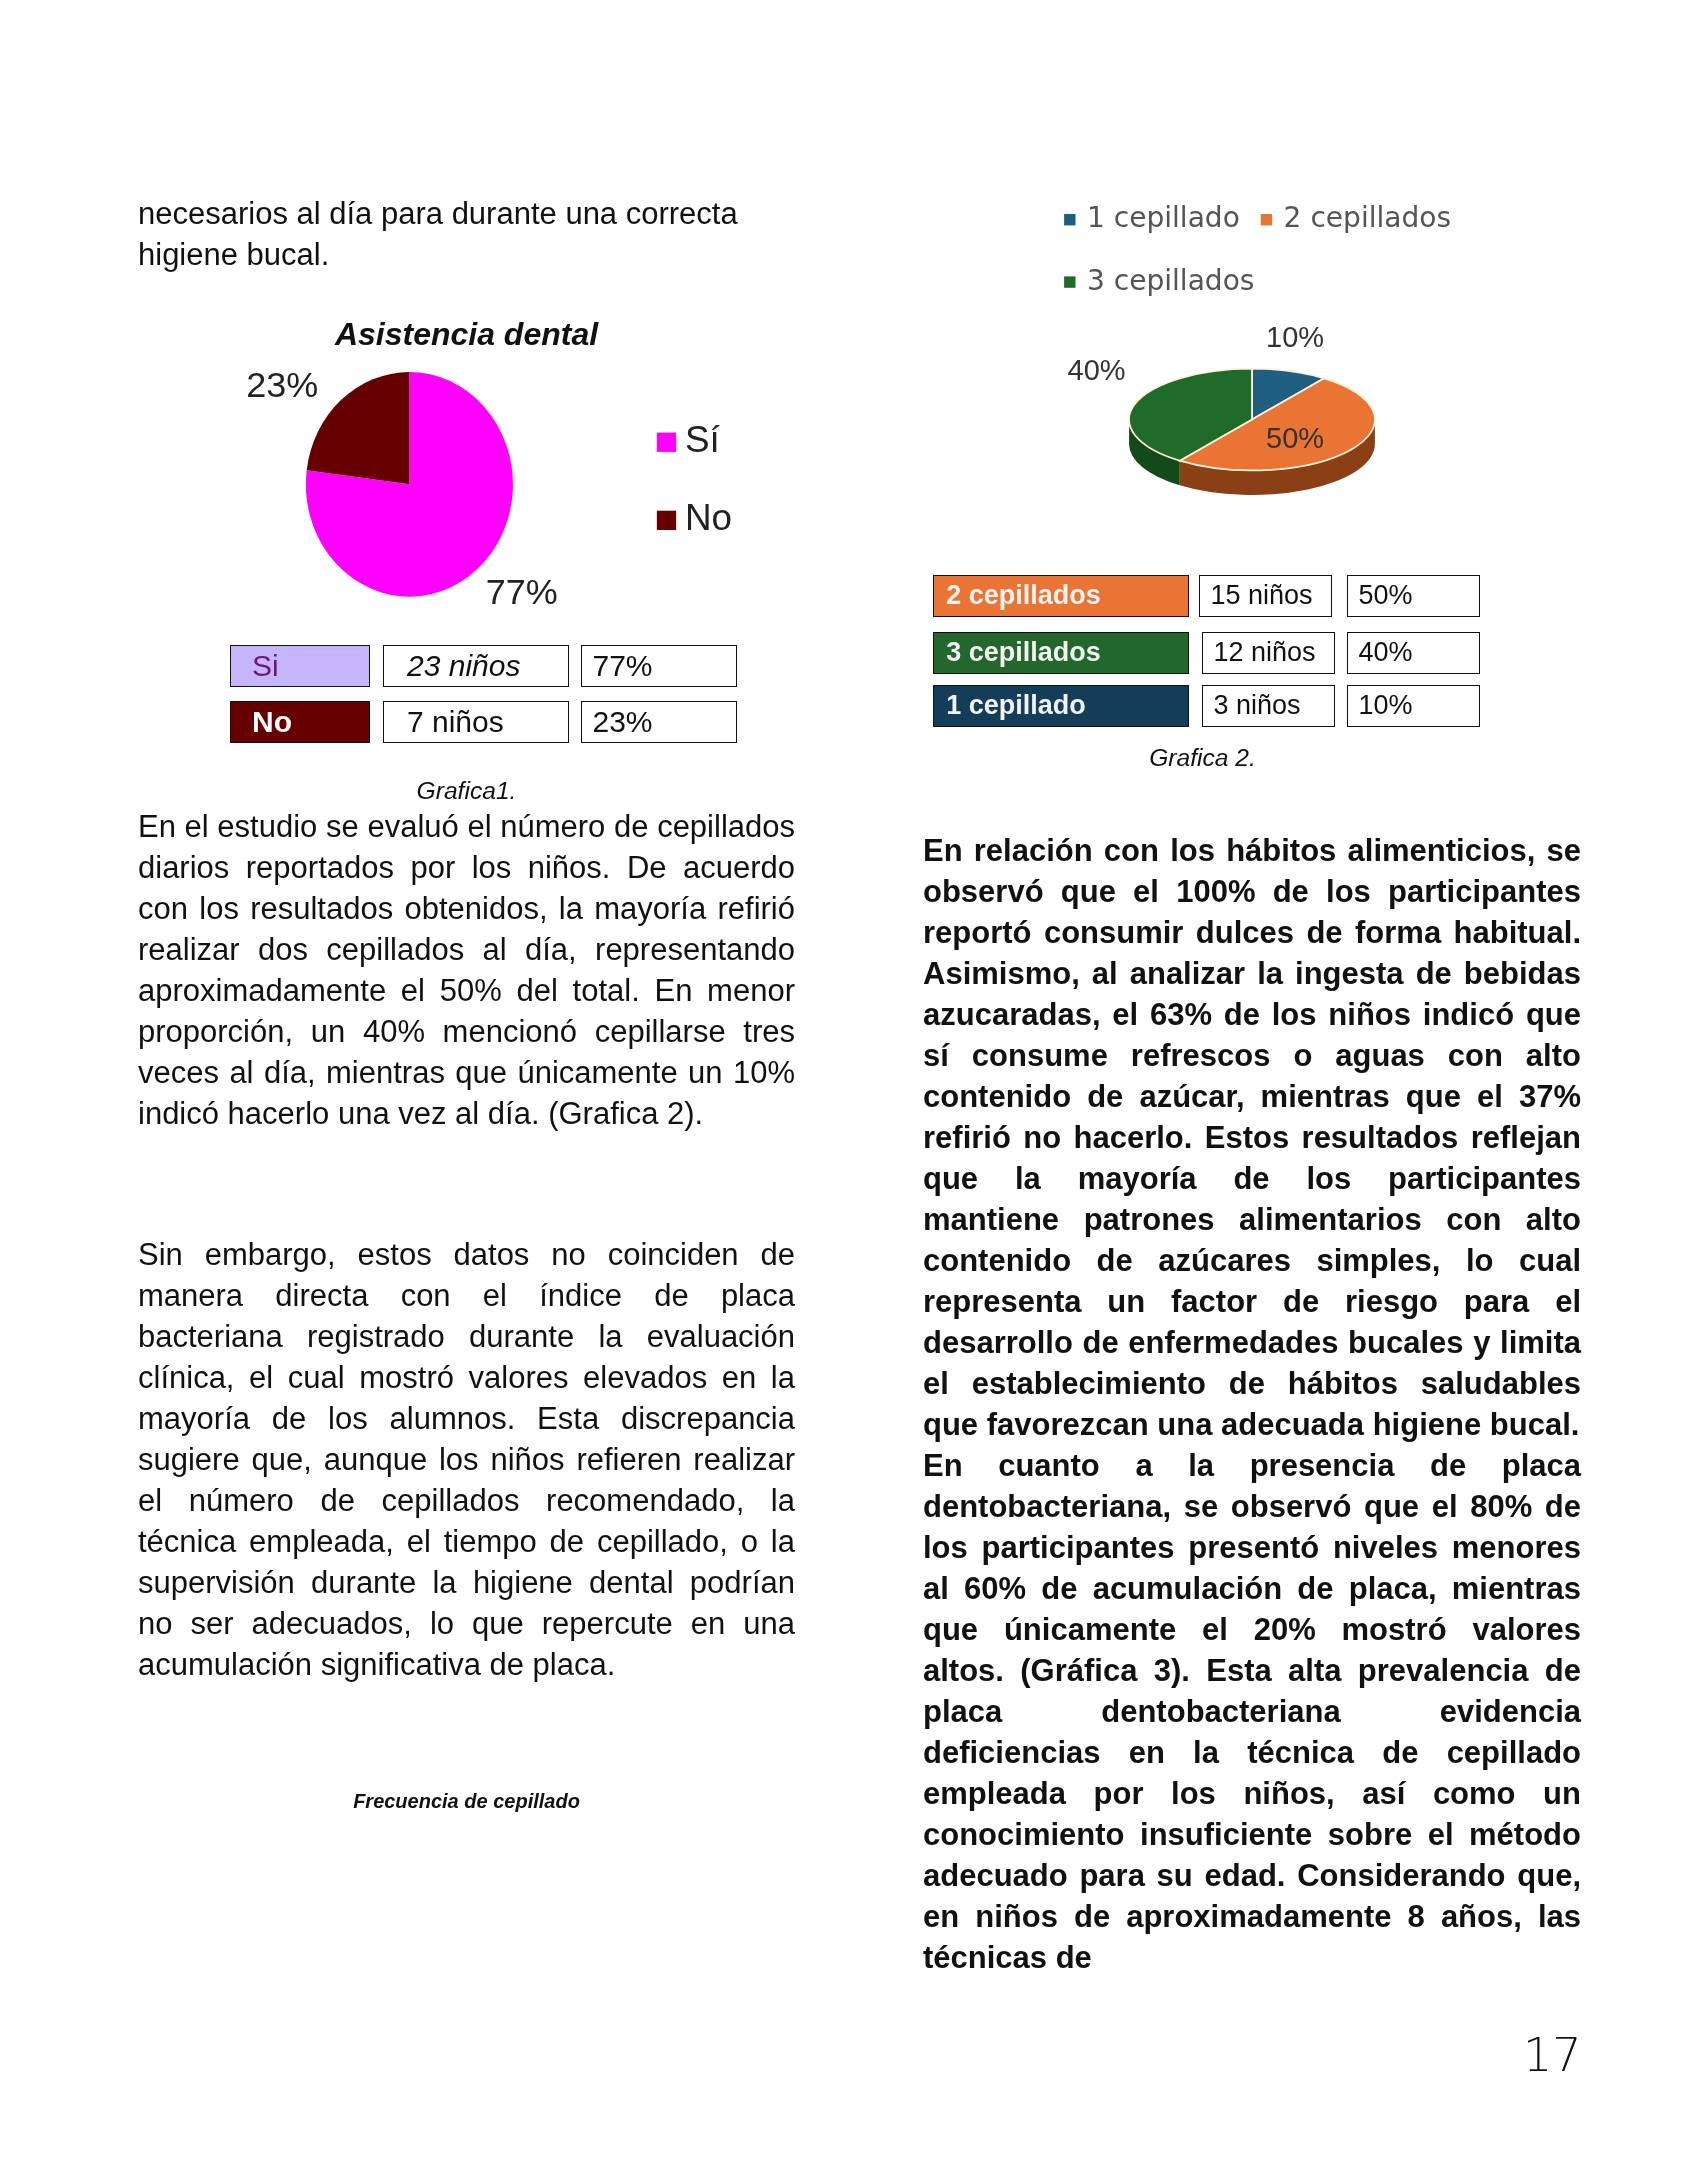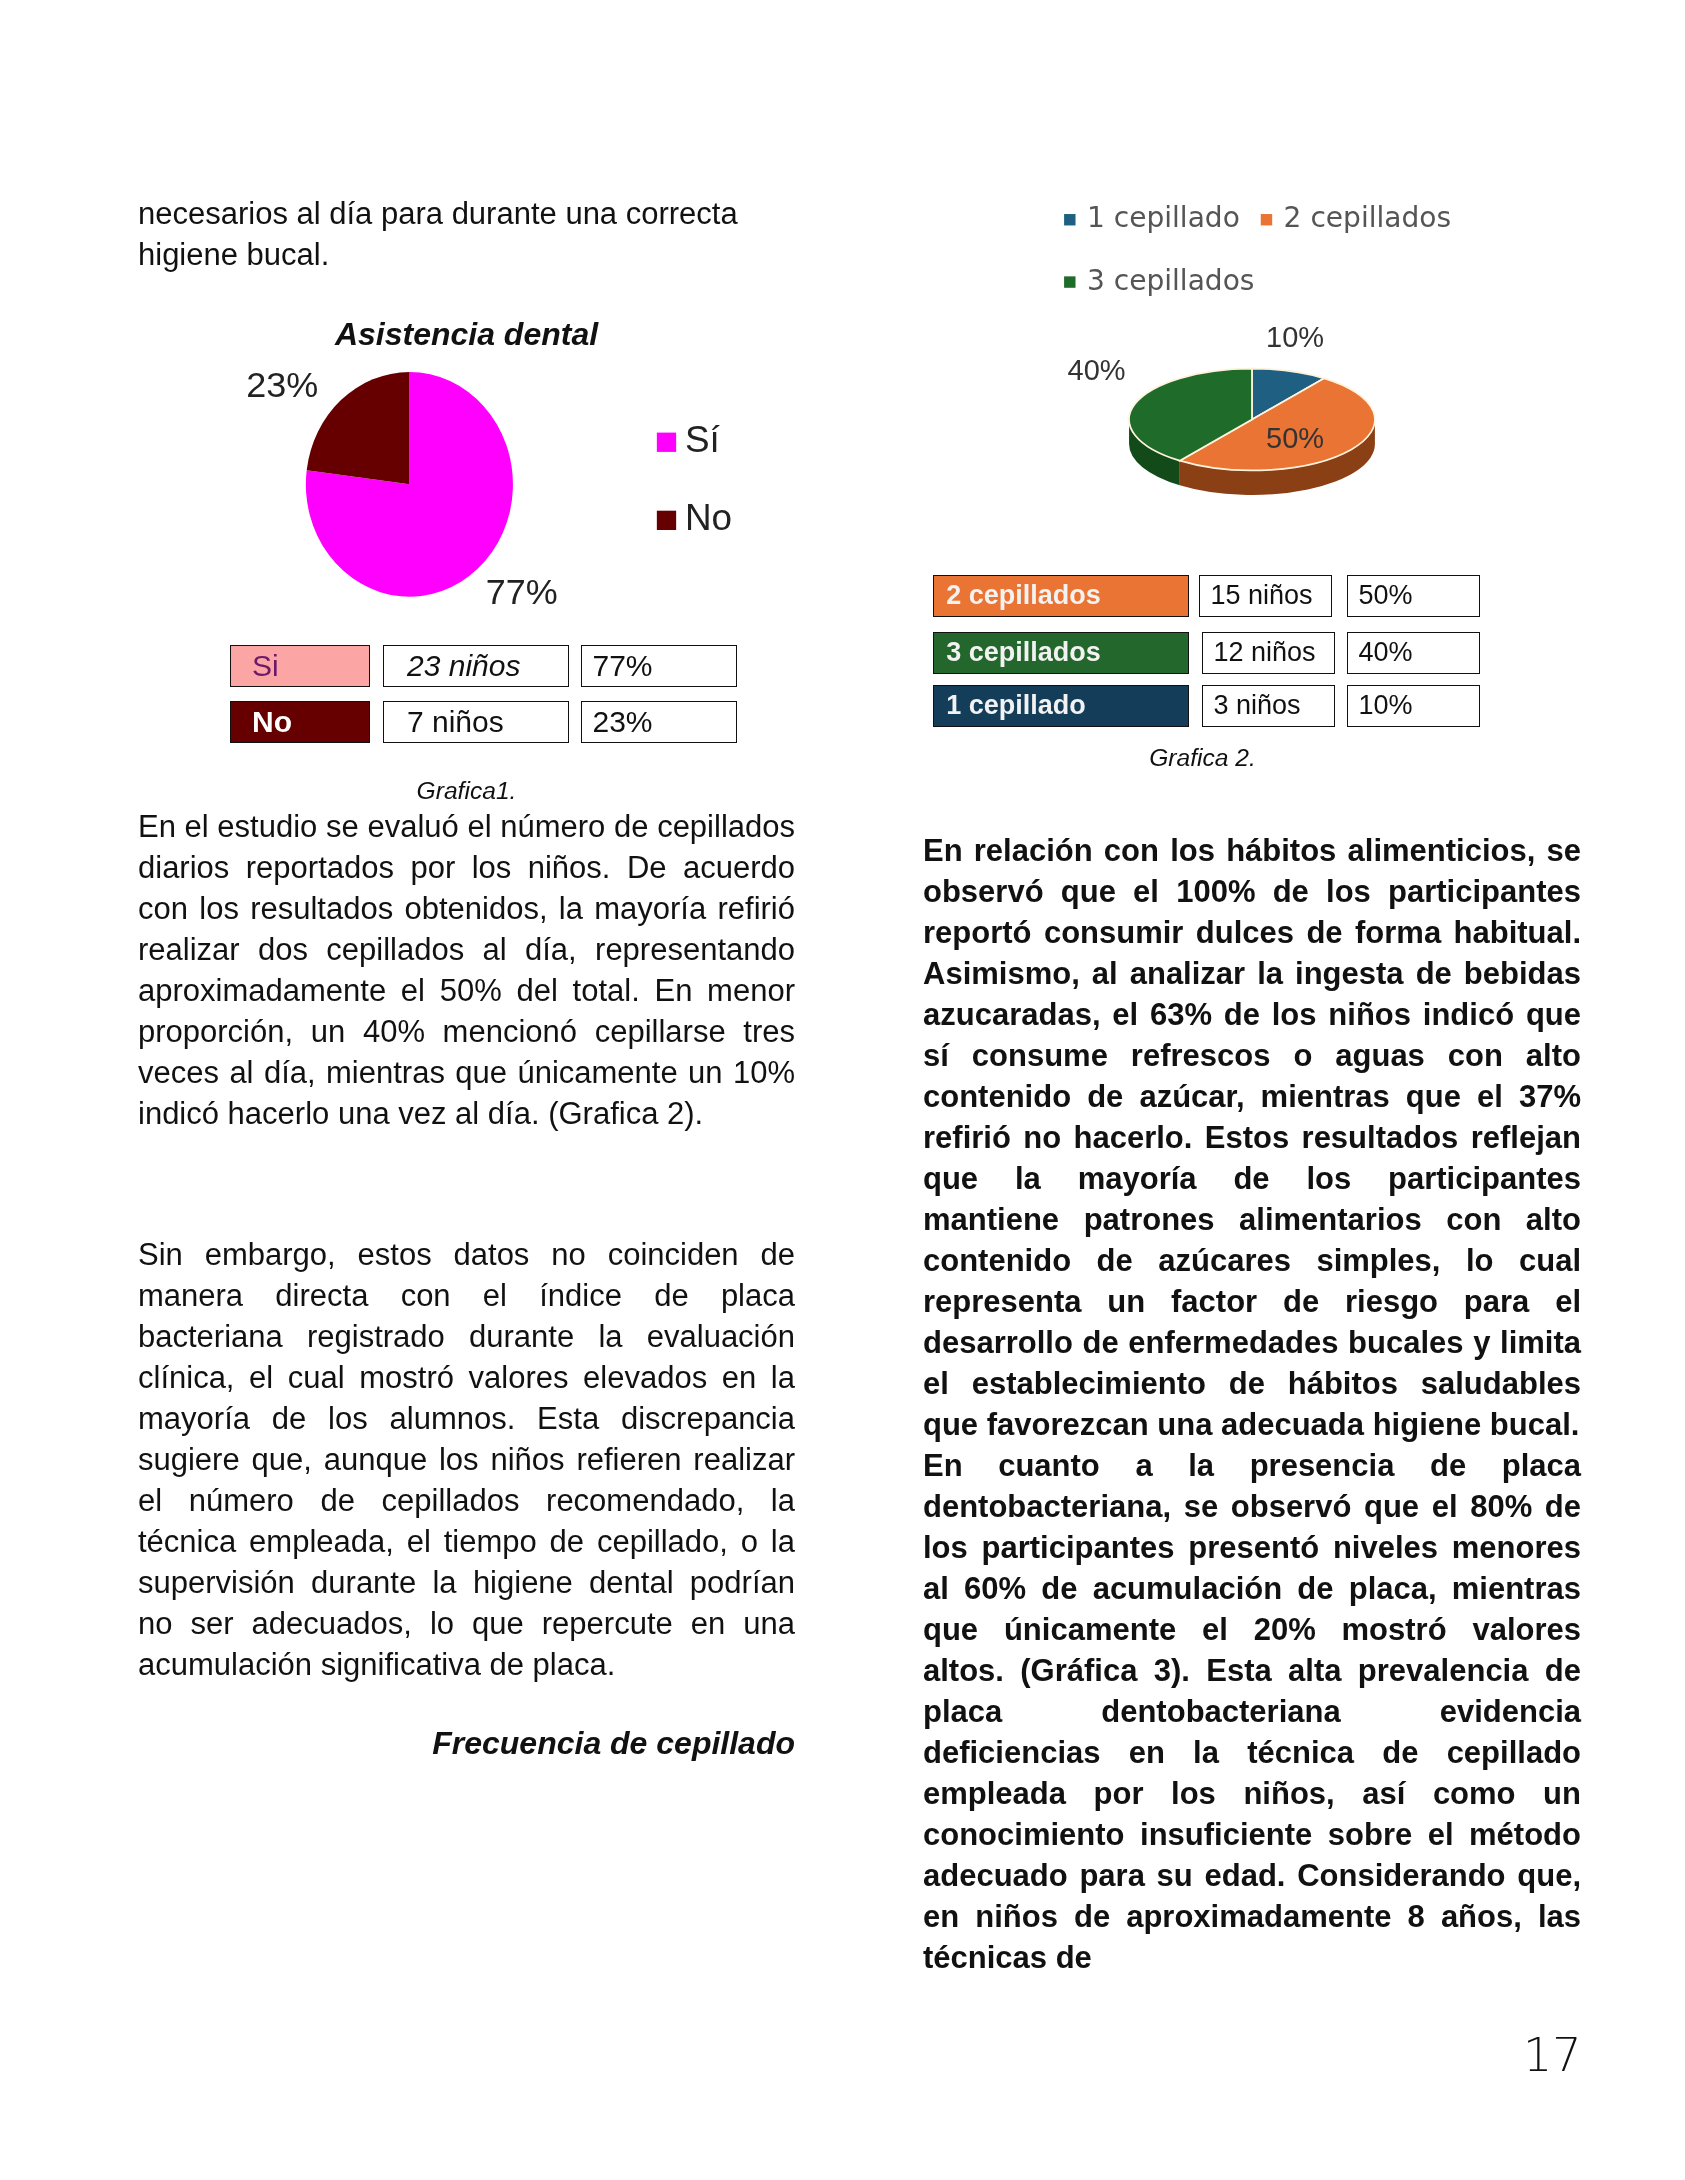--- a/index.html
+++ b/index.html
@@ -3,22 +3,22 @@
 <meta charset="utf-8">
 <style>
   html, body { margin:0; padding:0; background:#ffffff; }
   body { width:1685px; height:2180px; position:relative; overflow:hidden;
          font-family:"Liberation Sans", sans-serif; color:#111; }
   .col { position:absolute; font-size:31px; line-height:41px; text-align:justify; }
   .col p { margin:0; }
   #left-top { left:138px; top:193px; width:657px; text-align:left; }
   #left-p1 { left:138px; top:806px; width:657px; }
   #left-p2 { left:138px; top:1234px; width:657px; }
-  #left-heading { position:absolute; left:138px; width:657px; top:1725px; text-align:right;
-       font-size:32px; font-weight:bold; font-style:italic; }
+  #left-heading { position:absolute; left:138px; width:657px; top:1790px; text-align:center;
+       font-size:20px; font-weight:bold; font-style:italic; }
   #right-p1 { left:923px; top:830px; width:658px;font-weight:bold; }
 
   
   #c1-title { position:absolute; left:138px; width:657px; top:316px; text-align:center;
        font-size:32px; font-weight:bold; font-style:italic; }
   #c1-svg { position:absolute; left:202px; top:351px; width:571px; height:272px; }
   .c1-lbl { font-family:"Liberation Sans", sans-serif; font-size:41px; fill:#222; }
   .c1-leg { font-family:"Liberation Sans", sans-serif; font-size:42px; fill:#222; }
 
   .tbl-row { position:absolute; height:42px; }
@@ -55,21 +55,21 @@
   <text class="c1-lbl" x="50" y="52">23%</text>
   <text class="c1-lbl" x="323" y="288">77%</text>
   <rect id="c1-leg0" x="518" y="93" width="22" height="22" fill="#ff00ff"></rect>
   <text class="c1-leg" x="550" y="115">Sí</text>
   <rect id="c1-leg1" x="518" y="182" width="22" height="22" fill="#660000"></rect>
   <text class="c1-leg" x="550" y="204">No</text>
 </svg>
 
 <div>
   <div class="tbl-row" style="left:230px; top:645px;">
-    <div class="cell" id="c1r0label" style="left: 0px; width: 140px; background: #fca5a5; color: rgb(107, 26, 107);">Si</div>
+    <div class="cell" id="c1r0label" style="left: 0px; width: 140px; background: #c4b5fd; color: rgb(107, 26, 107);">Si</div>
     <div class="cell" style="left:153px; width:186px; padding-left:23px;font-style:italic;">23 niños</div>
     <div class="cell" style="left:351px; width:156px; padding-left:10.5px;">77%</div>
   </div>
   <div class="tbl-row" style="left:230px; top:701px;">
     <div class="cell" id="c1r1label" style="left: 0px; width: 140px; font-weight: bold; background: rgb(102, 0, 0); color: rgb(255, 255, 255);">No</div>
     <div class="cell" style="left:153px; width:186px; padding-left:23px;">7 niños</div>
     <div class="cell" style="left:351px; width:156px; padding-left:10.5px;">23%</div>
   </div>
 </div>
 <div id="c1-caption">Grafica1.</div>

